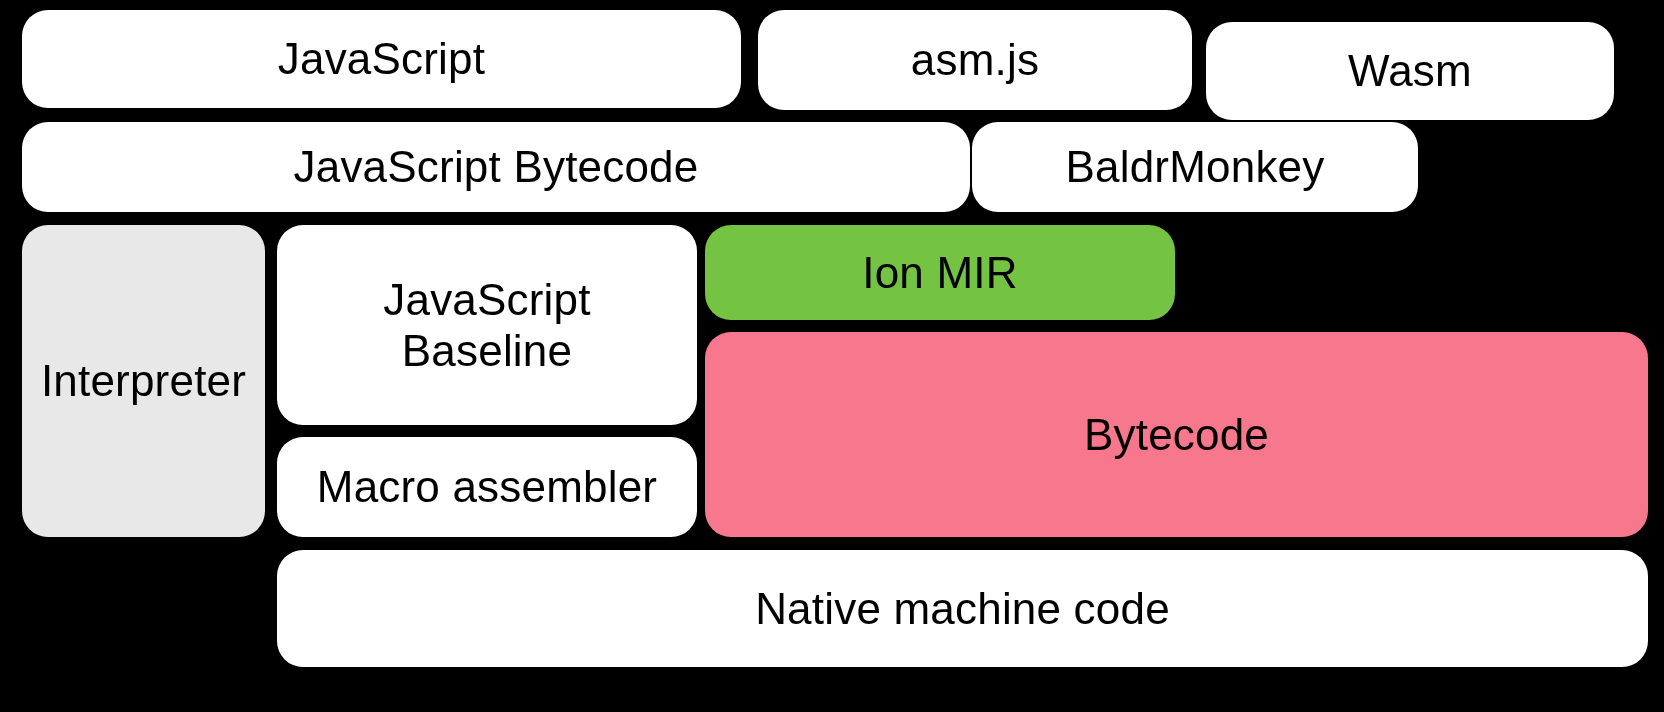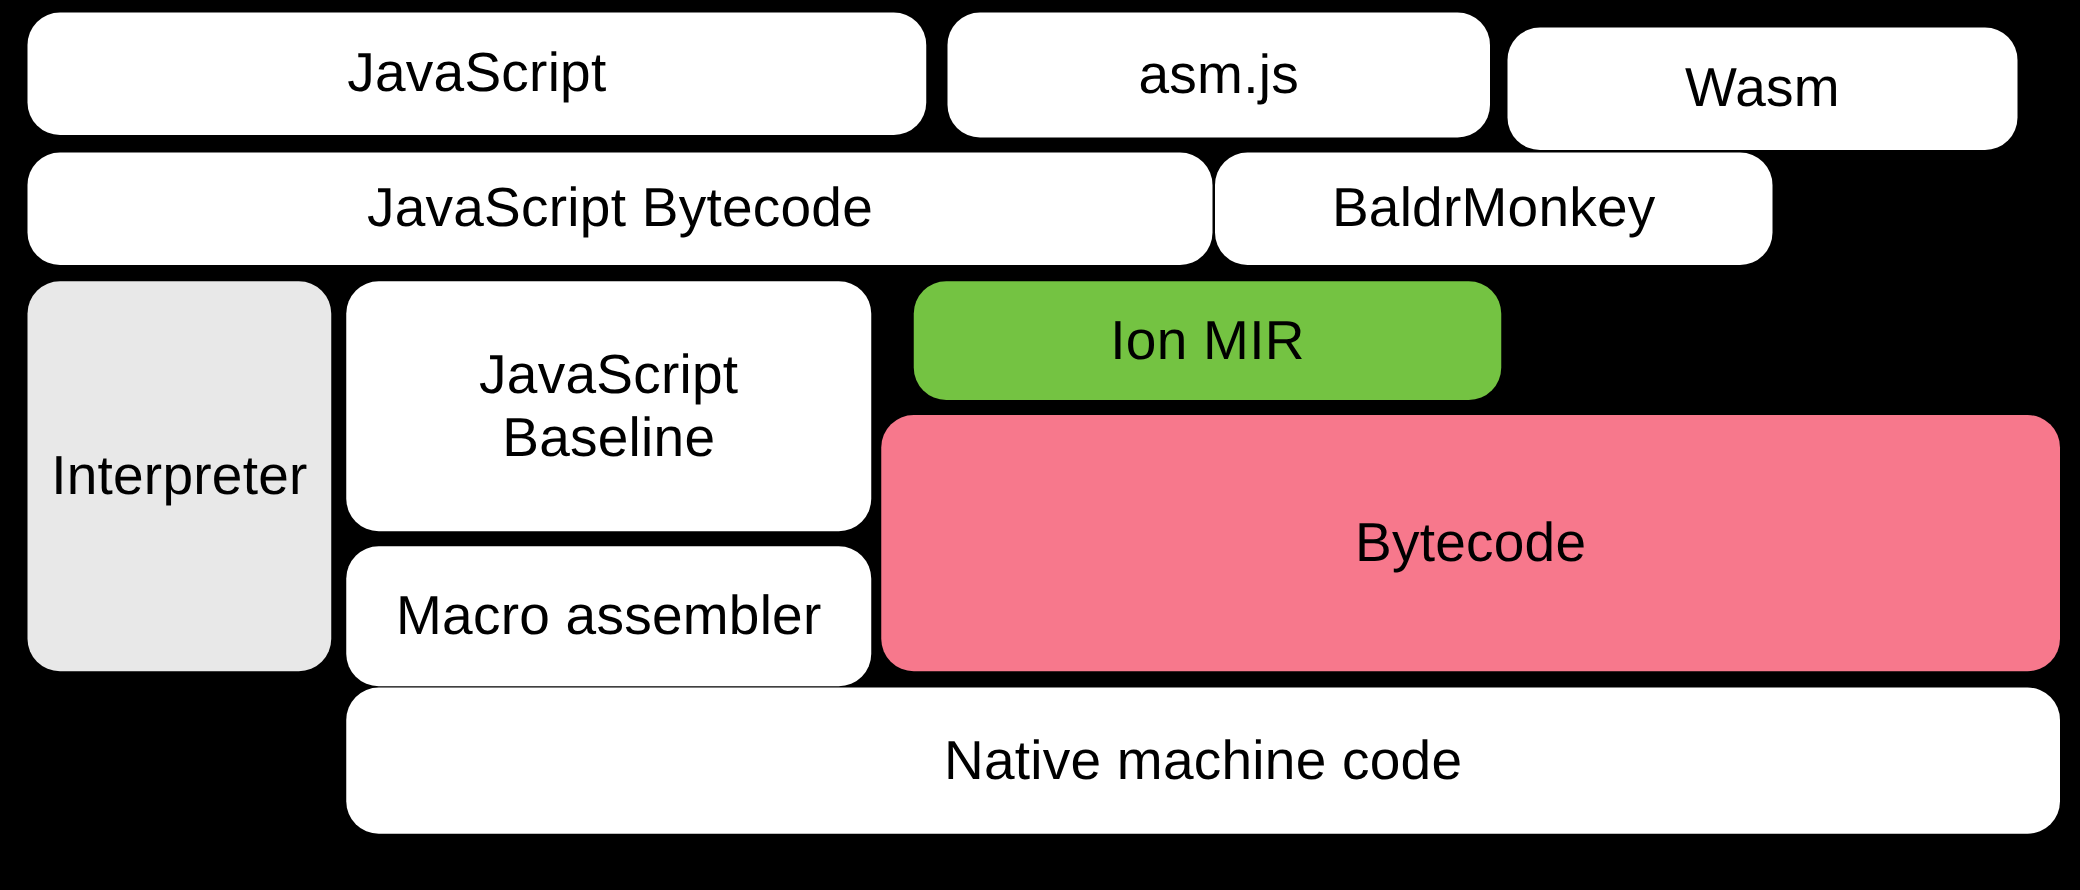--- a/index.html
+++ b/index.html
@@ -30,36 +30,36 @@
     font-family: "Liberation Sans", sans-serif;
     font-size: 44px;
     line-height: 1.16;
     font-weight: 400;
     letter-spacing: 0.2px;
     white-space: pre-line;
     -webkit-font-smoothing: antialiased;
   }
   .box-white      { background: #ffffff; }
   .box-gray       { background: #e8e8e8; }
-  .box-green      { background: #74c342; margin-left: 26px; }
+  .box-green      { background: #74c342; }
   .box-pink       { background: #f7788c; }
 
   
   #box-javascript        { left: 22px;   top: 10px;  width: 719px; height: 98px;  }
   #box-asmjs             { left: 758px;  top: 10px;  width: 434px; height: 100px;  }
   #box-wasm              { left: 1206px; top: 10px;  width: 408px; height: 98px; margin-top: 12px;  }
 
   
   #box-js-bytecode       { left: 22px;   top: 122px; width: 948px; height: 90px;  }
   #box-baldrmonkey       { left: 972px;  top: 122px; width: 446px; height: 90px;  }
 
   
   #box-interpreter       { left: 22px;   top: 225px; width: 243px; height: 312px; }
   #box-js-baseline       { left: 277px;  top: 225px; width: 420px; height: 200px; }
-  #box-macro-assembler   { left: 277px;  top: 437px; width: 420px; height: 112px; }
+  #box-macro-assembler   { left: 277px;  top: 437px; width: 420px; height: 100px; }
   #box-ion-mir           { left: 705px;  top: 225px; width: 470px; height: 95px;  }
   #box-cranelift         { left: 705px;  top: 332px; width: 943px; height: 205px; }
 
   
   #box-native-machine-code { left: 277px; top: 550px; width: 1371px; height: 117px; text-align: center; }
 </style>
 </head>
 <body>
 
 <div id="diagram">

